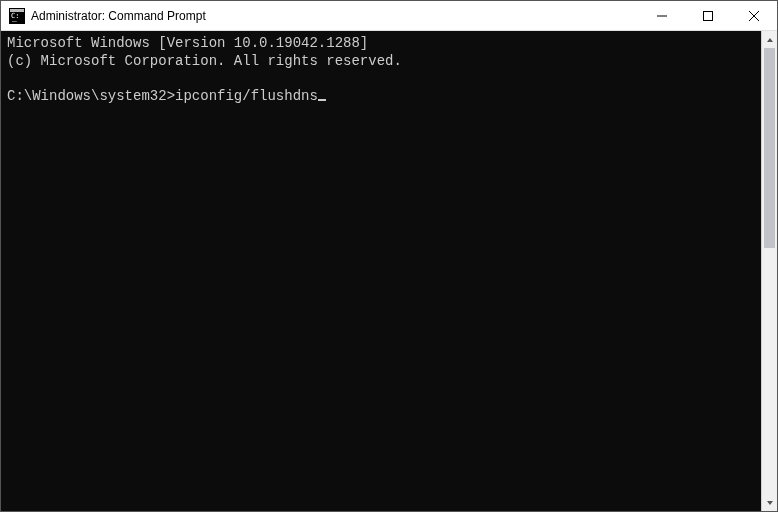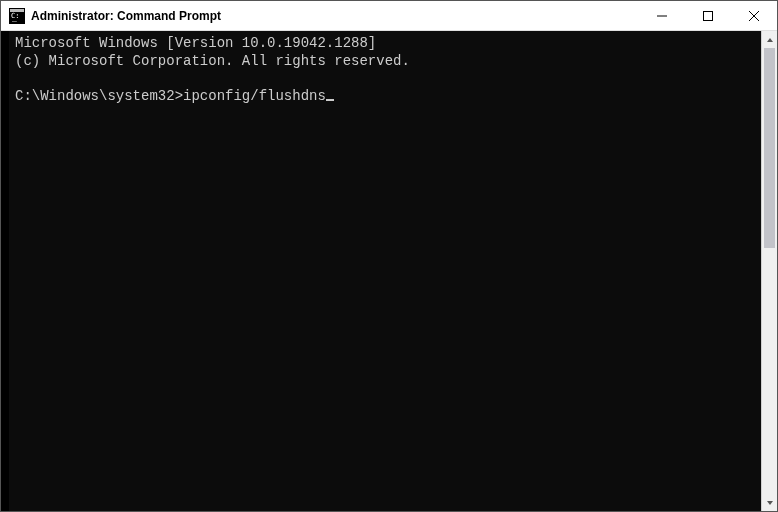--- a/index.html
+++ b/index.html
@@ -39,21 +39,20 @@
       justify-content: center;
     }
     .titlebar-icon svg {
       width: 16px;
       height: 16px;
     }
     .title-text {
       font-size: 12px;
       color: #000;
       flex: 1;
-      font-weight: bold;
     }
     .window-controls {
       display: flex;
       height: 100%;
     }
     .win-btn {
       width: 46px;
       height: 100%;
       display: flex;
       align-items: center;
@@ -65,21 +64,20 @@
     }
     .win-btn svg {
       width: 10px;
       height: 10px;
     }
     .content-area {
       flex: 1;
       display: flex;
       background: #000;
       position: relative;
-      padding-left: 8px;
     }
     .terminal {
       flex: 1;
       background: #0c0c0c;
       color: #cccccc;
       font-family: Consolas, "Courier New", monospace;
       font-size: 14px;
       line-height: 1.25;
       padding: 4px 6px;
       white-space: pre;

